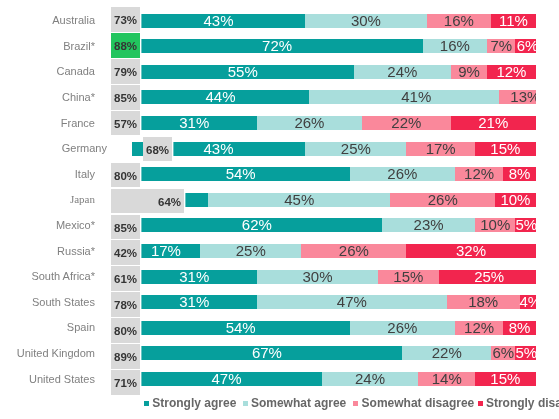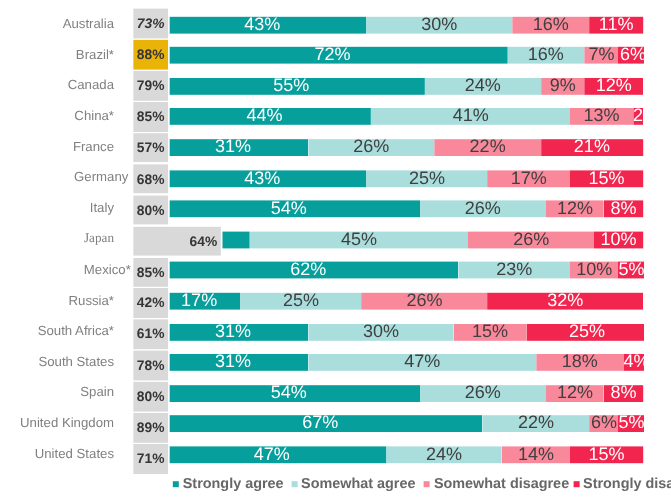--- a/index.html
+++ b/index.html
@@ -20,21 +20,21 @@
   .seg>span{display:block;}
   .legend{position:absolute;left:0;top:0;width:559px;height:419px;overflow:hidden;
           pointer-events:none;}
   .lgi{position:absolute;top:400.6px;white-space:nowrap;pointer-events:auto;}
   .lgsq{position:absolute;left:0;top:0.3px;width:5px;height:5px;display:block;}
   .lgtx{position:absolute;left:8.2px;top:-3.2px;font-size:12px;line-height:12px;color:#676767;font-weight:bold;}
   .lg0{left:144.1px;}
   .lg1{left:242.7px;}
   .lg2{left:353.4px;}
   .lg3{left:477.7px;}
-  .row:nth-child(1) .pctbox{top:7.2px;font-style:italic;}
+  .row:nth-child(1) .pctbox{top:7.2px;}
   .row:nth-child(1) .country{top:7.2px;}
   .row:nth-child(1) .bar{top:13.6px;}
   .row:nth-child(2) .pctbox{top:33.12px;}
   .row:nth-child(2) .country{top:32.8px;}
   .row:nth-child(2) .bar{top:39.2px;}
   .row:nth-child(3) .pctbox{top:59.04px;}
   .row:nth-child(3) .country{top:58.4px;}
   .row:nth-child(3) .bar{top:64.8px;}
   .row:nth-child(4) .pctbox{top:84.96px;}
   .row:nth-child(4) .country{top:84.0px;}
@@ -45,21 +45,21 @@
   .row:nth-child(6) .pctbox{top:136.8px;}
   .row:nth-child(6) .country{top:135.2px;}
   .row:nth-child(6) .bar{top:141.6px;}
   .row:nth-child(7) .pctbox{top:162.72px;}
   .row:nth-child(7) .country{top:160.8px;}
   .row:nth-child(7) .bar{top:167.2px;}
   .row:nth-child(8) .pctbox{top:188.64px;padding-left:44px;}
   .row:nth-child(8) .country{top:186.4px;font-family:Liberation Serif, serif;}
   .row:nth-child(8) .bar{top:192.8px;}
   .row:nth-child(9) .pctbox{top:214.56px;}
-  .row:nth-child(9) .country{top:212.0px;padding-left:14px;}
+  .row:nth-child(9) .country{top:212.0px;}
   .row:nth-child(9) .bar{top:218.4px;}
   .row:nth-child(10) .pctbox{top:240.48px;}
   .row:nth-child(10) .country{top:237.6px;}
   .row:nth-child(10) .bar{top:244.0px;}
   .row:nth-child(11) .pctbox{top:266.4px;}
   .row:nth-child(11) .country{top:263.2px;}
   .row:nth-child(11) .bar{top:269.6px;}
   .row:nth-child(12) .pctbox{top:292.32px;}
   .row:nth-child(12) .country{top:288.8px;}
   .row:nth-child(12) .bar{top:295.2px;}
@@ -104,21 +104,21 @@
           <span>16%</span>
         </div>
       <div class="seg s2" style="flex: 0 0 7%; background: rgb(250, 136, 155); color: rgb(64, 64, 64);">
           <span>7%</span>
         </div>
       <div class="seg s3" style="flex: 0 0 6%; background: rgb(242, 37, 78); color: rgb(255, 255, 255);">
           <span>6%</span>
         </div>
     </div>
     <div class="country" style="color: rgb(128, 128, 128);">Brazil*</div>
-    <div class="pctbox" style="background: #eab308; color: rgb(53, 53, 53);">88%</div>
+    <div class="pctbox" style="background: #22c55e; color: rgb(53, 53, 53);">88%</div>
   </div>
   <div class="row">
     <div class="bar">
       <div class="seg s0" style="flex: 0 0 55%; background: rgb(6, 159, 156); color: rgb(255, 255, 255);">
           <span>55%</span>
         </div>
       <div class="seg s1" style="flex: 0 0 24%; background: rgb(169, 222, 220); color: rgb(64, 64, 64);">
           <span>24%</span>
         </div>
       <div class="seg s2" style="flex: 0 0 9%; background: rgb(250, 136, 155); color: rgb(64, 64, 64);">
@@ -129,21 +129,21 @@
         </div>
     </div>
     <div class="country" style="color: rgb(128, 128, 128);">Canada</div>
     <div class="pctbox" style="background: rgb(217, 217, 217); color: rgb(53, 53, 53);">79%</div>
   </div>
   <div class="row">
     <div class="bar">
       <div class="seg s0" style="flex: 0 0 44%; background: rgb(6, 159, 156); color: rgb(255, 255, 255);">
           <span>44%</span>
         </div>
-      <div class="seg s1" style="flex: 0 0 41%; background: rgb(169, 222, 220); color: rgb(64, 64, 64);">
+      <div class="seg s1" style="flex: 0 0 41%; background: rgb(169, 222, 220); color: rgb(64, 64, 64); padding-left: 24px;">
           <span>41%</span>
         </div>
       <div class="seg s2" style="flex: 0 0 13%; background: rgb(250, 136, 155); color: rgb(64, 64, 64);">
           <span>13%</span>
         </div>
       <div class="seg s3" style="flex: 0 0 2%; background: rgb(242, 37, 78); color: rgb(255, 255, 255);">
           <span>2%</span>
         </div>
     </div>
     <div class="country" style="color: rgb(128, 128, 128);">China*</div>
@@ -176,21 +176,21 @@
           <span>25%</span>
         </div>
       <div class="seg s2" style="flex: 0 0 17%; background: rgb(250, 136, 155); color: rgb(64, 64, 64);">
           <span>17%</span>
         </div>
       <div class="seg s3" style="flex: 0 0 15%; background: rgb(242, 37, 78); color: rgb(255, 255, 255);">
           <span>15%</span>
         </div>
     </div>
     <div class="country" style="color: rgb(128, 128, 128); padding-left: 12px;">Germany</div>
-    <div class="pctbox" style="background: rgb(217, 217, 217); color: rgb(53, 53, 53);">68%</div>
+    <div class="pctbox" style="background: rgb(217, 217, 217); color: rgb(53, 53, 53); margin-left: 32px;">68%</div>
   </div>
   <div class="row">
     <div class="bar">
       <div class="seg s0" style="flex: 0 0 54%; background: rgb(6, 159, 156); color: rgb(255, 255, 255);">
           <span>54%</span>
         </div>
       <div class="seg s1" style="flex: 0 0 26%; background: rgb(169, 222, 220); color: rgb(64, 64, 64);">
           <span>26%</span>
         </div>
       <div class="seg s2" style="flex: 0 0 12%; background: rgb(250, 136, 155); color: rgb(64, 64, 64);">

